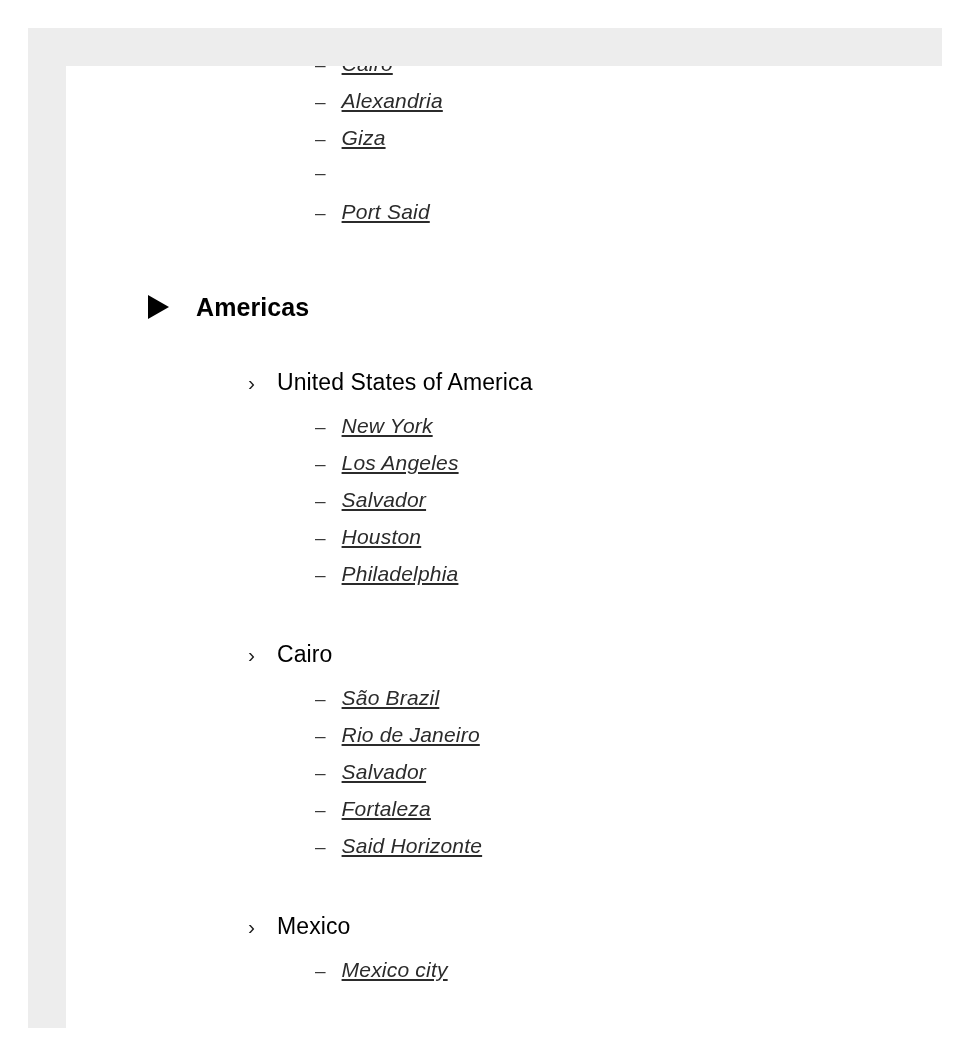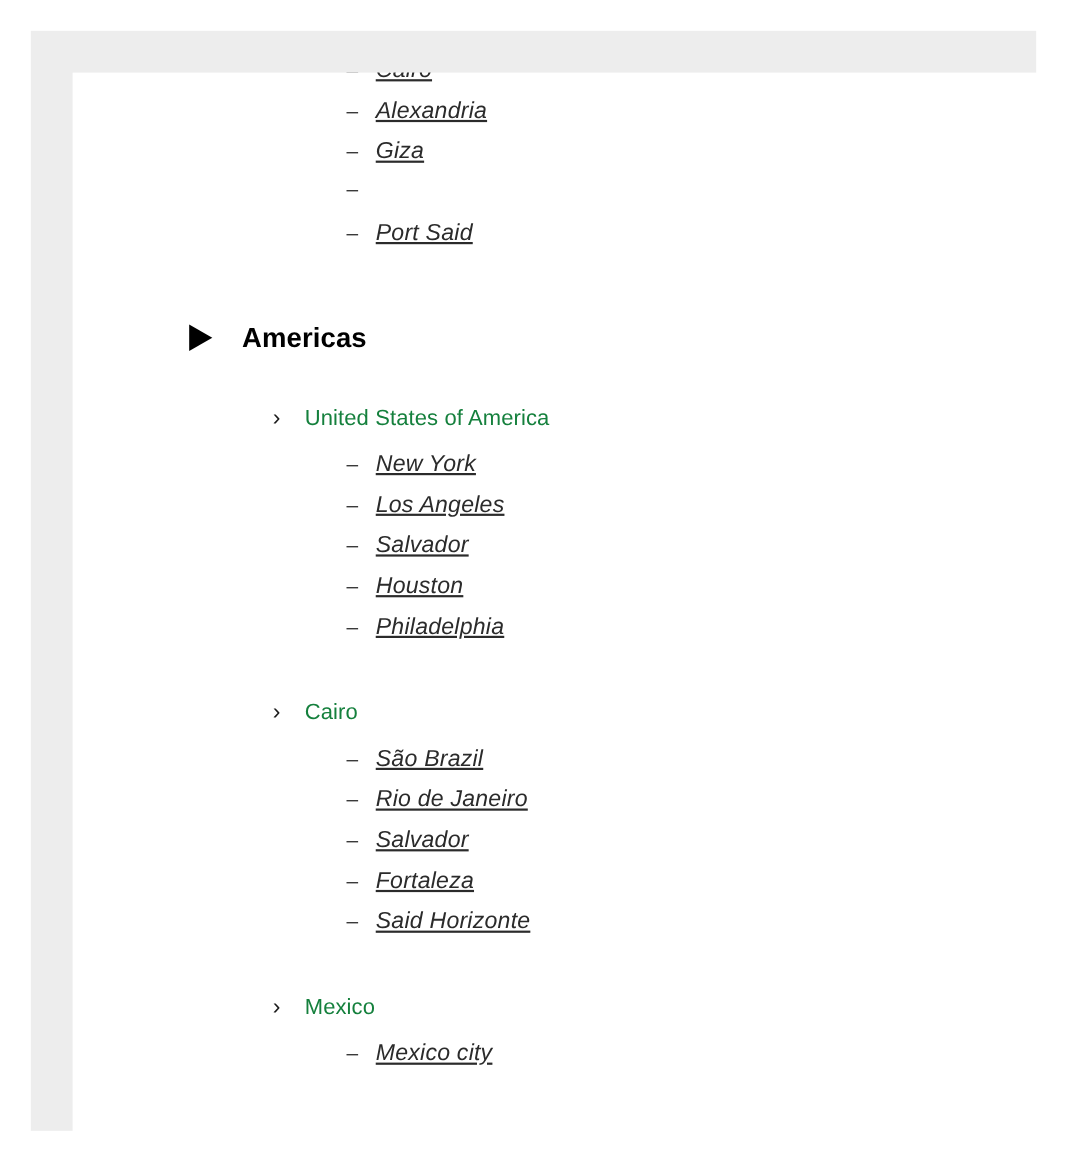--- a/index.html
+++ b/index.html
@@ -43,21 +43,21 @@
     left: 0;
     top: -14px;
     width: 100%;
   }
 
   
   .region-row {
     display: flex;
     align-items: center;
     height: 40px;
-    padding-left: 106px;   
+    padding-left: 82px;   
     margin-top: 50px;
   }
   .region-marker {
     width: 0;
     height: 0;
     border-left: 21px solid #000000;
     border-top: 12px solid transparent;
     border-bottom: 12px solid transparent;
     flex: 0 0 auto;
   }
@@ -79,23 +79,23 @@
   }
   .country-marker {
     font-size: 21px;
     font-weight: 300;
     color: #1a1a1a;
     line-height: 1;
     flex: 0 0 auto;
   }
   .country-label {
     margin-left: 22px;
-    font-size: 20px;
+    font-size: 23px;
     font-weight: 400;
-    color: #15803d;
+    color: #000000;
     letter-spacing: 0.1px;
     white-space: nowrap;
   }
 
   
   .city-list {
     margin-top: 18px;
   }
   .city-row {
     display: flex;

